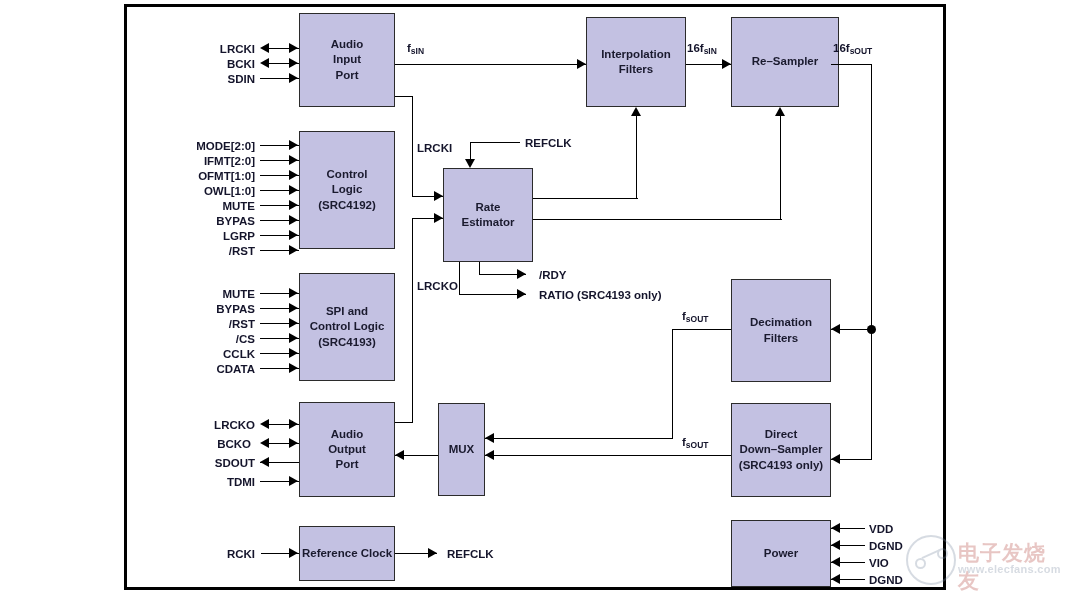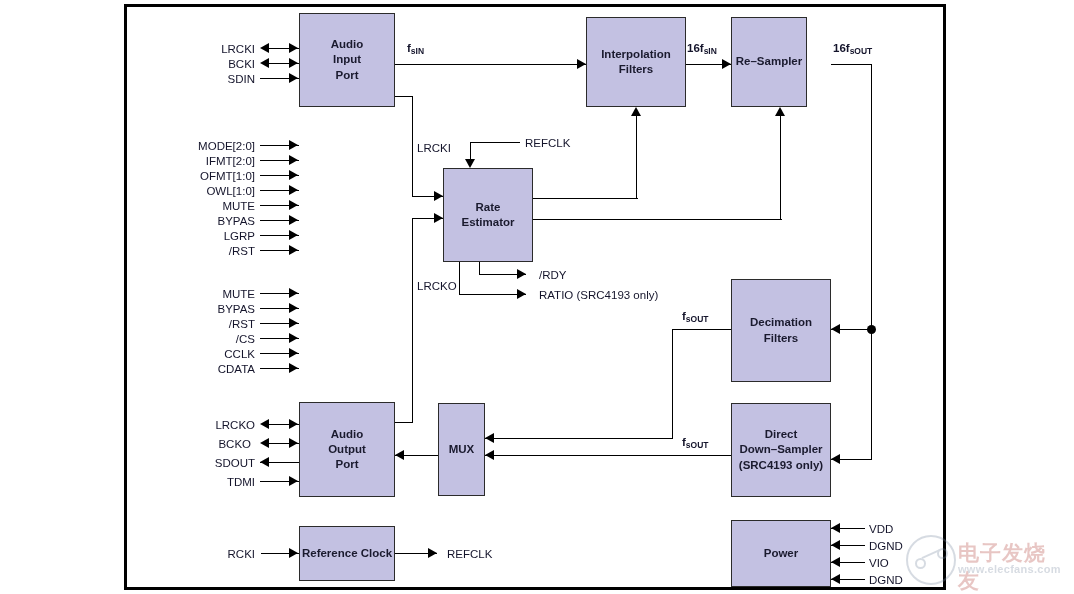--- a/index.html
+++ b/index.html
@@ -5,21 +5,21 @@
   html,body{margin:0;padding:0;background:#ffffff;}
   body{width:1074px;height:594px;overflow:hidden;
        font-family:"Liberation Sans","DejaVu Sans",sans-serif;}
   #root{position:relative;width:1074px;height:594px;background:#fff;}
   #frame{position:absolute;left:124px;top:4px;width:822px;height:586px;
          border:3px solid #000;box-sizing:border-box;background:#fff;}
   .blk{position:absolute;background:#c3c1e2;border:1px solid #2b2b2b;
        box-sizing:border-box;display:flex;align-items:center;justify-content:center;
        text-align:center;color:#1a1a2e;font-weight:bold;font-size:11.5px;line-height:1.32;}
   .blk span{display:block;}
-  .lbl{position:absolute;font-size:11.5px;font-weight:normal;color:#14142b;
+  .lbl{position:absolute;font-size:11.5px;font-weight:bold;color:#14142b;
        white-space:nowrap;line-height:1;}
   .lbl.r{text-align:right;}
   .sig{position:absolute;font-size:11.5px;font-weight:bold;color:#14142b;white-space:nowrap;text-align:center;}
   .sig sub{font-size:8.5px;font-weight:bold;vertical-align:baseline;position:relative;top:2px;}
   .h{position:absolute;height:0;border-top:1.6px solid #000;}
   .v{position:absolute;width:0;border-left:1.6px solid #000;}
   .ar{position:absolute;width:0;height:0;}
   .ar-r{border-top:5px solid transparent;border-bottom:5px solid transparent;border-left:9px solid #000;}
   .ar-l{border-top:5px solid transparent;border-bottom:5px solid transparent;border-right:9px solid #000;}
   .ar-u{border-left:5px solid transparent;border-right:5px solid transparent;border-bottom:9px solid #000;}
@@ -41,21 +41,35 @@
   <div id="frame">
 
     <div class="blk" style="left:172px;top:6px;width:96px;height:94px;">
       <div>
         <span>Audio</span>
         <span>Input</span>
         <span>Port</span>
       </div>
     </div>
 
-
+    <div class="blk" style="left:172px;top:124px;width:96px;height:118px;">
+      <div>
+        <span>Control</span>
+        <span>Logic</span>
+        <span>(SRC4192)</span>
+      </div>
+    </div>
+
+    <div class="blk" style="left:172px;top:266px;width:96px;height:108px;">
+      <div>
+        <span>SPI and</span>
+        <span>Control Logic</span>
+        <span>(SRC4193)</span>
+      </div>
+    </div>
 
     <div class="blk" style="left:172px;top:395px;width:96px;height:95px;">
       <div>
         <span>Audio</span>
         <span>Output</span>
         <span>Port</span>
       </div>
     </div>
 
     <div class="blk" style="left:172px;top:519px;width:96px;height:55px;">
@@ -77,21 +91,21 @@
       </div>
     </div>
 
     <div class="blk" style="left:459px;top:10px;width:100px;height:90px;">
       <div>
         <span>Interpolation</span>
         <span>Filters</span>
       </div>
     </div>
 
-    <div class="blk" style="left:604px;top:10px;width:76px;height:90px;">
+    <div class="blk" style="left:604px;top:10px;width:108px;height:90px;">
       <div>
         <span>Re–Sampler</span>
       </div>
     </div>
 
     <div class="blk" style="left:604px;top:272px;width:100px;height:103px;">
       <div>
         <span>Decimation</span>
         <span>Filters</span>
       </div>

